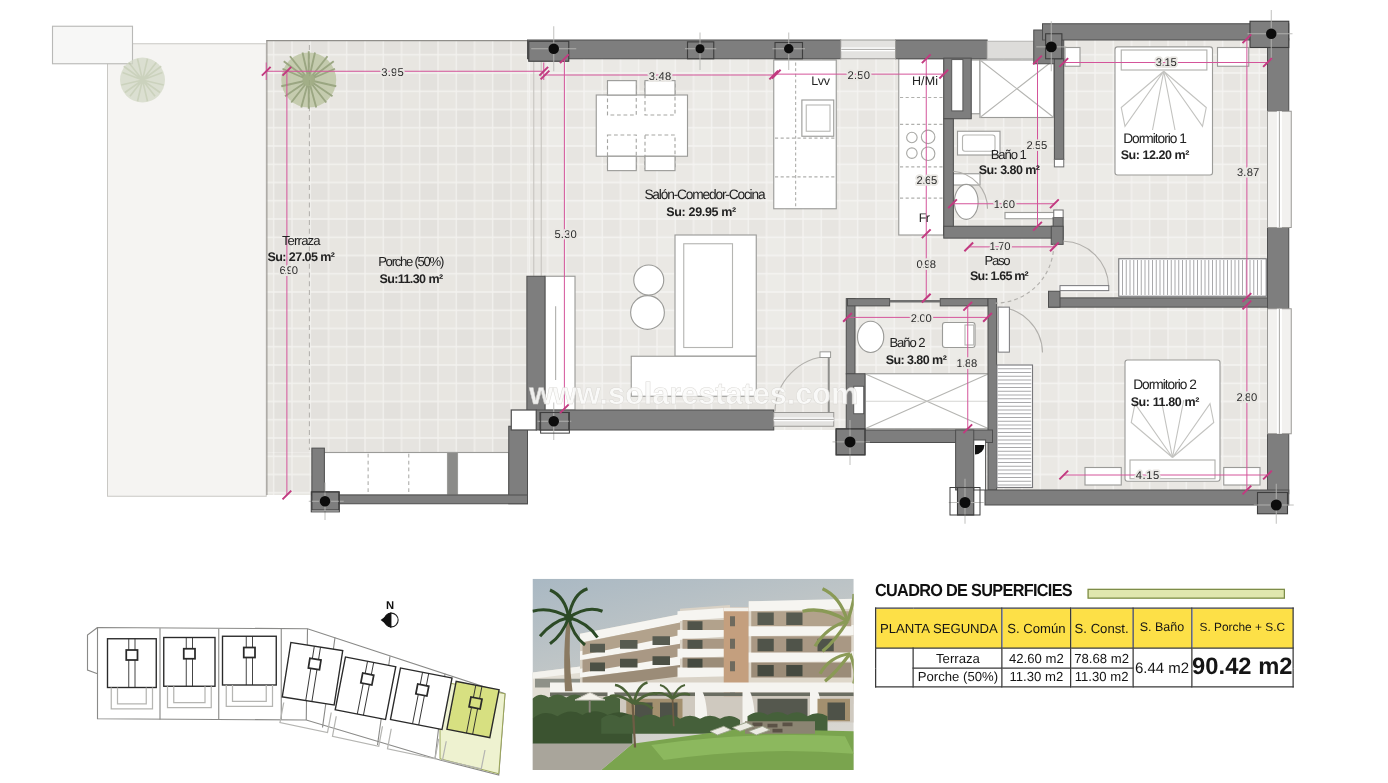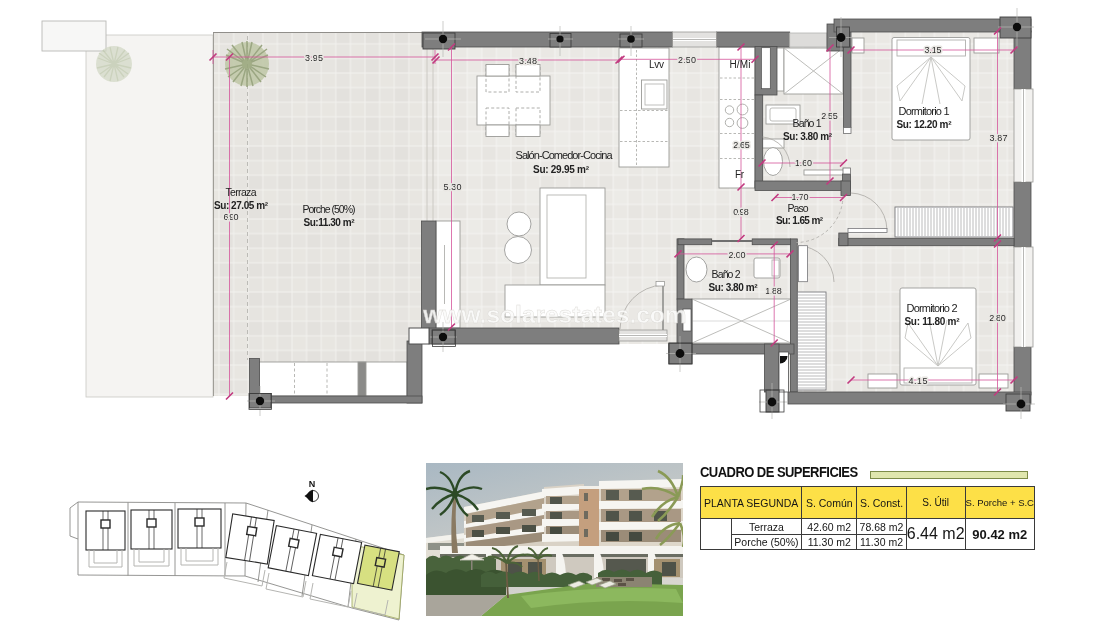--- a/index.html
+++ b/index.html
@@ -700,30 +700,30 @@
           <col style="width:57px">
           <col style="width:51px">
           <col style="width:48px">
           <col style="width:65px">
         </colgroup>
 <tbody>
           <tr style="background:#fde047;font-weight:normal;height:32px">
 <td colspan="2">PLANTA SEGUNDA</td>
 <td>S. Común</td>
 <td>S. Const.</td>
-<td style="font-size:10px">S. Útil</td>
+<td style="font-size:10px">S. Baño</td>
 <td style="font-size:9.5px">S. Porche + S.C</td>
 </tr>
 <tr style="height:16px">
 <td rowspan="2"></td>
 <td>Terraza</td>
 <td>42.60 m2</td>
 <td>78.68 m2</td>
-<td rowspan="2" style="font-size:16px">6.44 m2</td>
-<td rowspan="2" style="font-size:13px;font-weight:bold">90.42 m2</td>
+<td rowspan="2" style="font-size:12px">6.44 m2</td>
+<td rowspan="2" style="font-size:19px;font-weight:bold">90.42 m2</td>
 </tr>
 <tr style="height:15px">
 <td>Porche (50%)</td>
 <td>11.30 m2</td>
 <td>11.30 m2</td>
 </tr>
 </tbody>
       </table>
 </div>
 </div>

